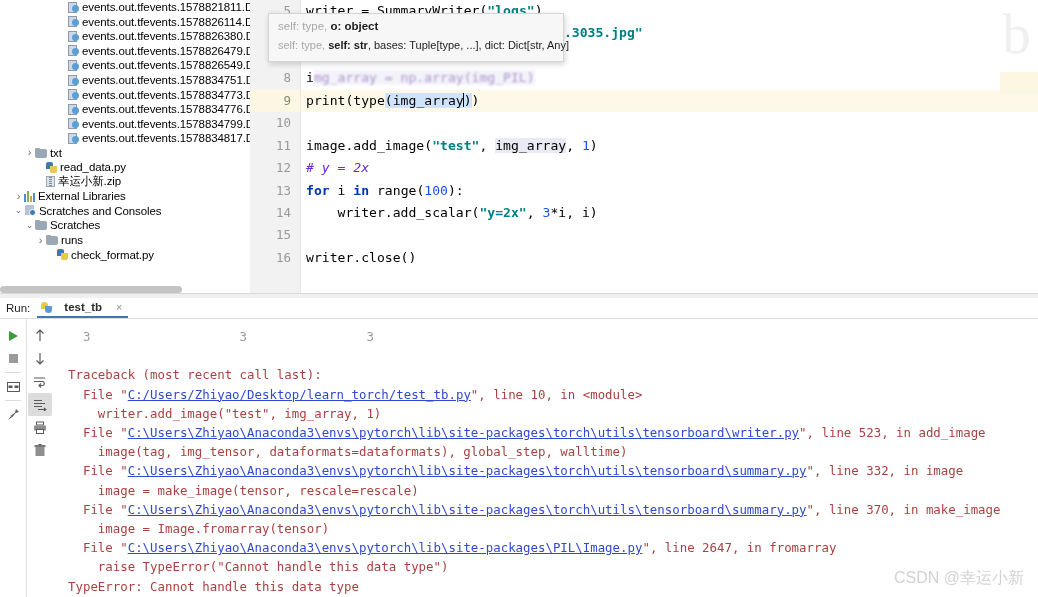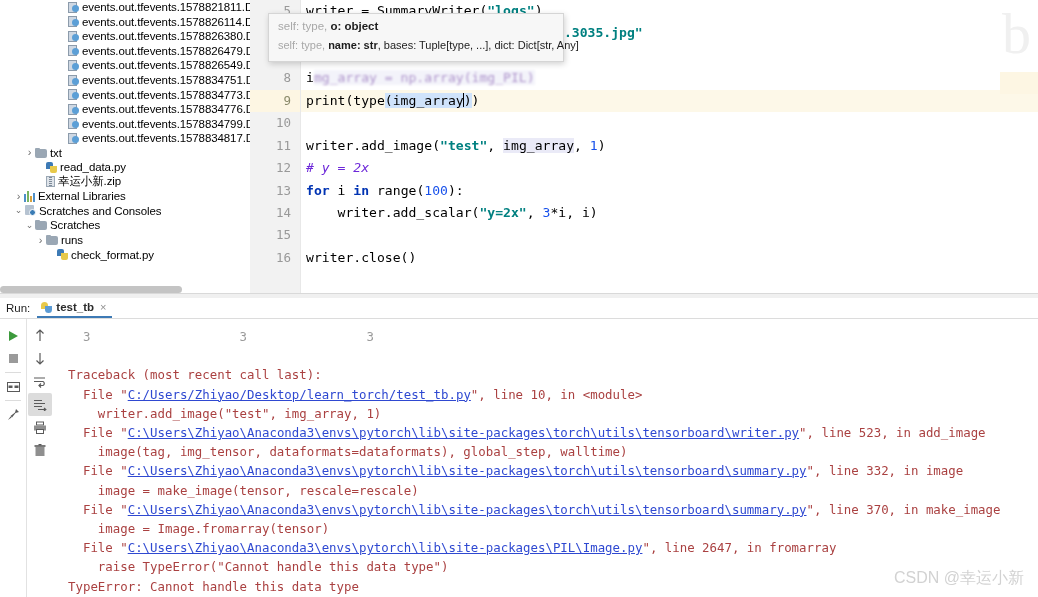--- a/index.html
+++ b/index.html
@@ -133,21 +133,21 @@
     background: #ffffff;
   }
   #run-tabbar {
     height: 21px; border-bottom: 1px solid #dcdcdc;
     display: flex; align-items: center;
     font-size: 11.5px; color: #2b2b2b;
     background: #ffffff;
   }
   #run-label { padding: 0 7px 0 6px; color: #1d1d1d; }
   #run-tab {
-    display: flex; align-items: center; gap: 4px;
+    display: flex; align-items: center; gap: 12px;
     padding: 1px 6px 1px 4px;
     border-bottom: 2px solid #3d7ab5;
     height: 20px;
   }
   #run-tab .pyico { width: 11px; height: 11px; position: relative; }
   #run-tab .pyico .b1 { position: absolute; left:0; top:0; width: 7px; height: 7px; background: #e8c94a; border-radius: 50% 50% 0 0; }
   #run-tab .pyico .b2 { position: absolute; left:4px; top:4px; width: 7px; height: 7px; background: #5b9bd5; border-radius: 0 0 50% 50%; }
   #run-tab .tabname { font-weight: bold; font-size: 11.5px; }
   #run-tab .closex { color: #8f8f8f; font-size: 11px; margin-left: 2px; }
 
@@ -398,21 +398,21 @@
       <div class="cline"><span class="ident">i</span><span style="display:inline-block;width:250px"></span><span class="strq">.3035.jpg"</span></div>
 
       <div class="cline"><span class="ident">i</span></div>
 
       <div class="cline"><span class="ident">i</span><span class="blurred usage" style="color:#6a3aa0">mg_array = np.array(img_PIL)</span></div>
 
       <div class="cline hl"><span class="fn">print(type</span><span class="sel">(img_array</span><span class="caret"></span><span class="sel">)</span><span class="fn">)</span></div>
 
       <div class="cline"> </div>
 
-      <div class="cline"><span class="fn">writer.add_image(</span><span class="strq">"test"</span><span class="fn">, </span><span class="usage">img_array</span><span class="fn">, </span><span class="num">1</span><span class="fn">)</span></div>
+      <div class="cline"><span class="fn">image.add_image(</span><span class="strq">"test"</span><span class="fn">, </span><span class="usage">img_array</span><span class="fn">, </span><span class="num">1</span><span class="fn">)</span></div>
 
       <div class="cline"><span class="cmt"># y = 2x</span></div>
 
       <div class="cline"><span class="kw">for</span><span class="ident"> i </span><span class="kw">in</span><span class="fn"> range(</span><span class="num">100</span><span class="fn">):</span></div>
 
       <div class="cline"><span class="fn">    writer.add_scalar(</span><span class="strq">"y=2x"</span><span class="fn">, </span><span class="num">3</span><span class="fn">*i, i)</span></div>
 
       <div class="cline"> </div>
 
       <div class="cline"><span class="fn">writer.close()</span></div>
@@ -420,21 +420,21 @@
 
     <div id="editor-hl-band"></div>
 
     <div id="param-tooltip">
       <div class="trow">
         <span class="dim">self: type,</span>
         <span class="bold">o: object</span>
       </div>
       <div class="trow r2">
         <span class="dim">self: type,</span>
-        <span><b>name: str</b>, bases: Tuple[type, ...], dict: Dict[str, Any]</span>
+        <span><b>self: str</b>, bases: Tuple[type, ...], dict: Dict[str, Any]</span>
       </div>
     </div>
 
     <div id="wm-corner">b</div>
   </div>
 </div>
 
 <div id="h-splitter"></div>
 
 <div id="run-panel">

